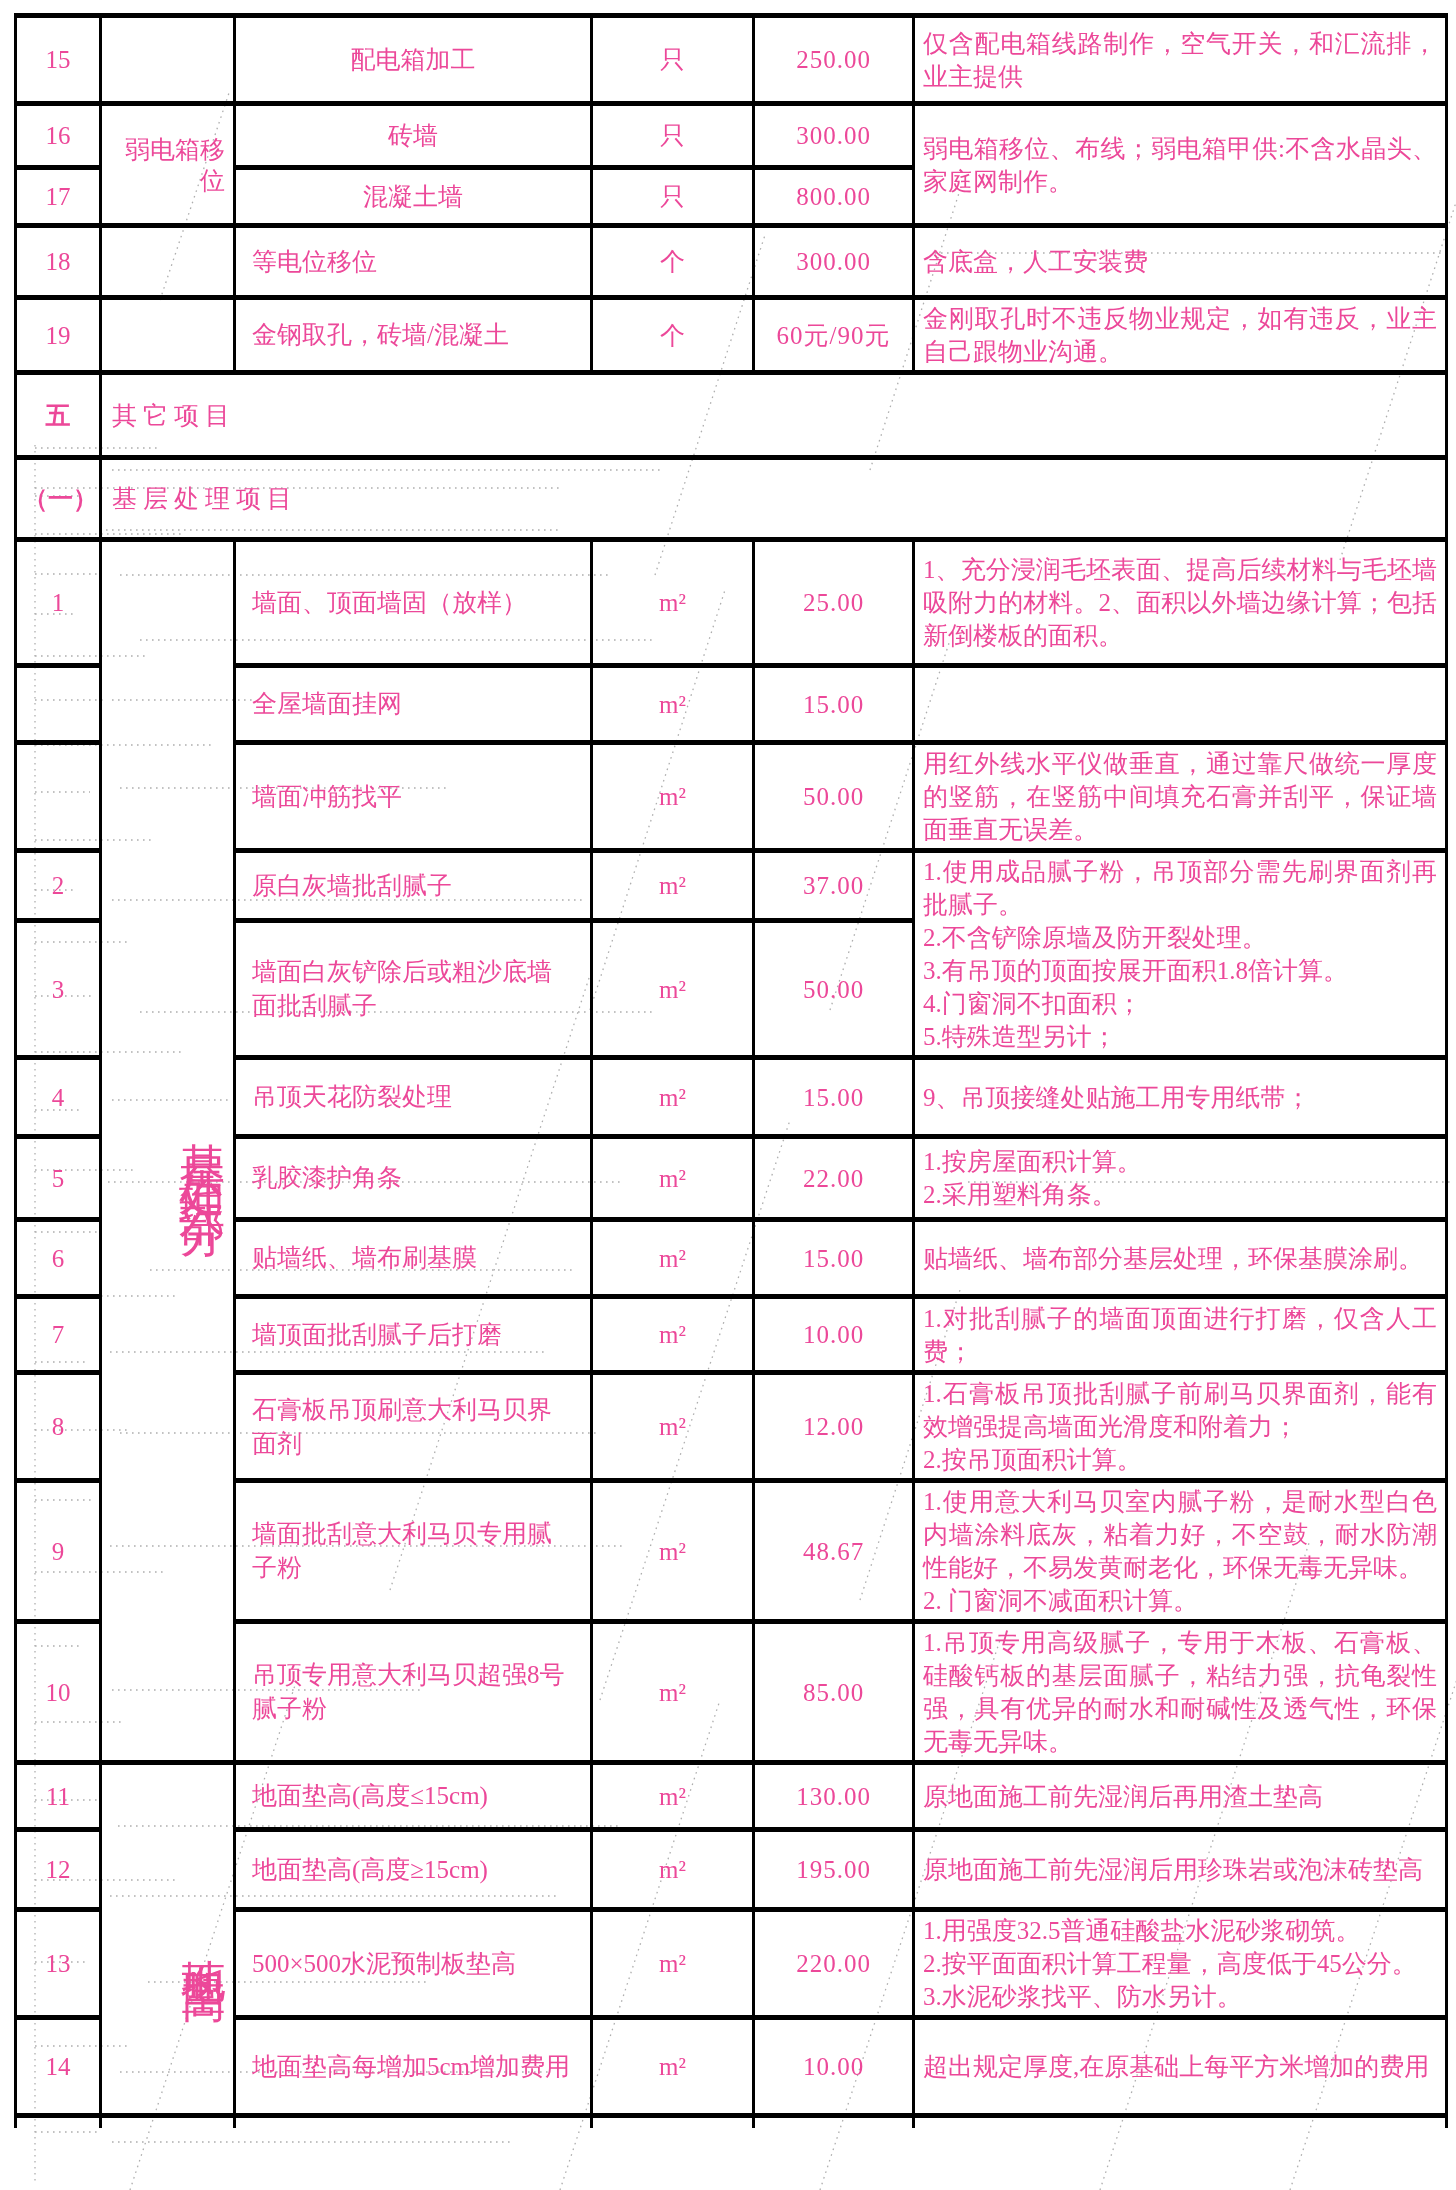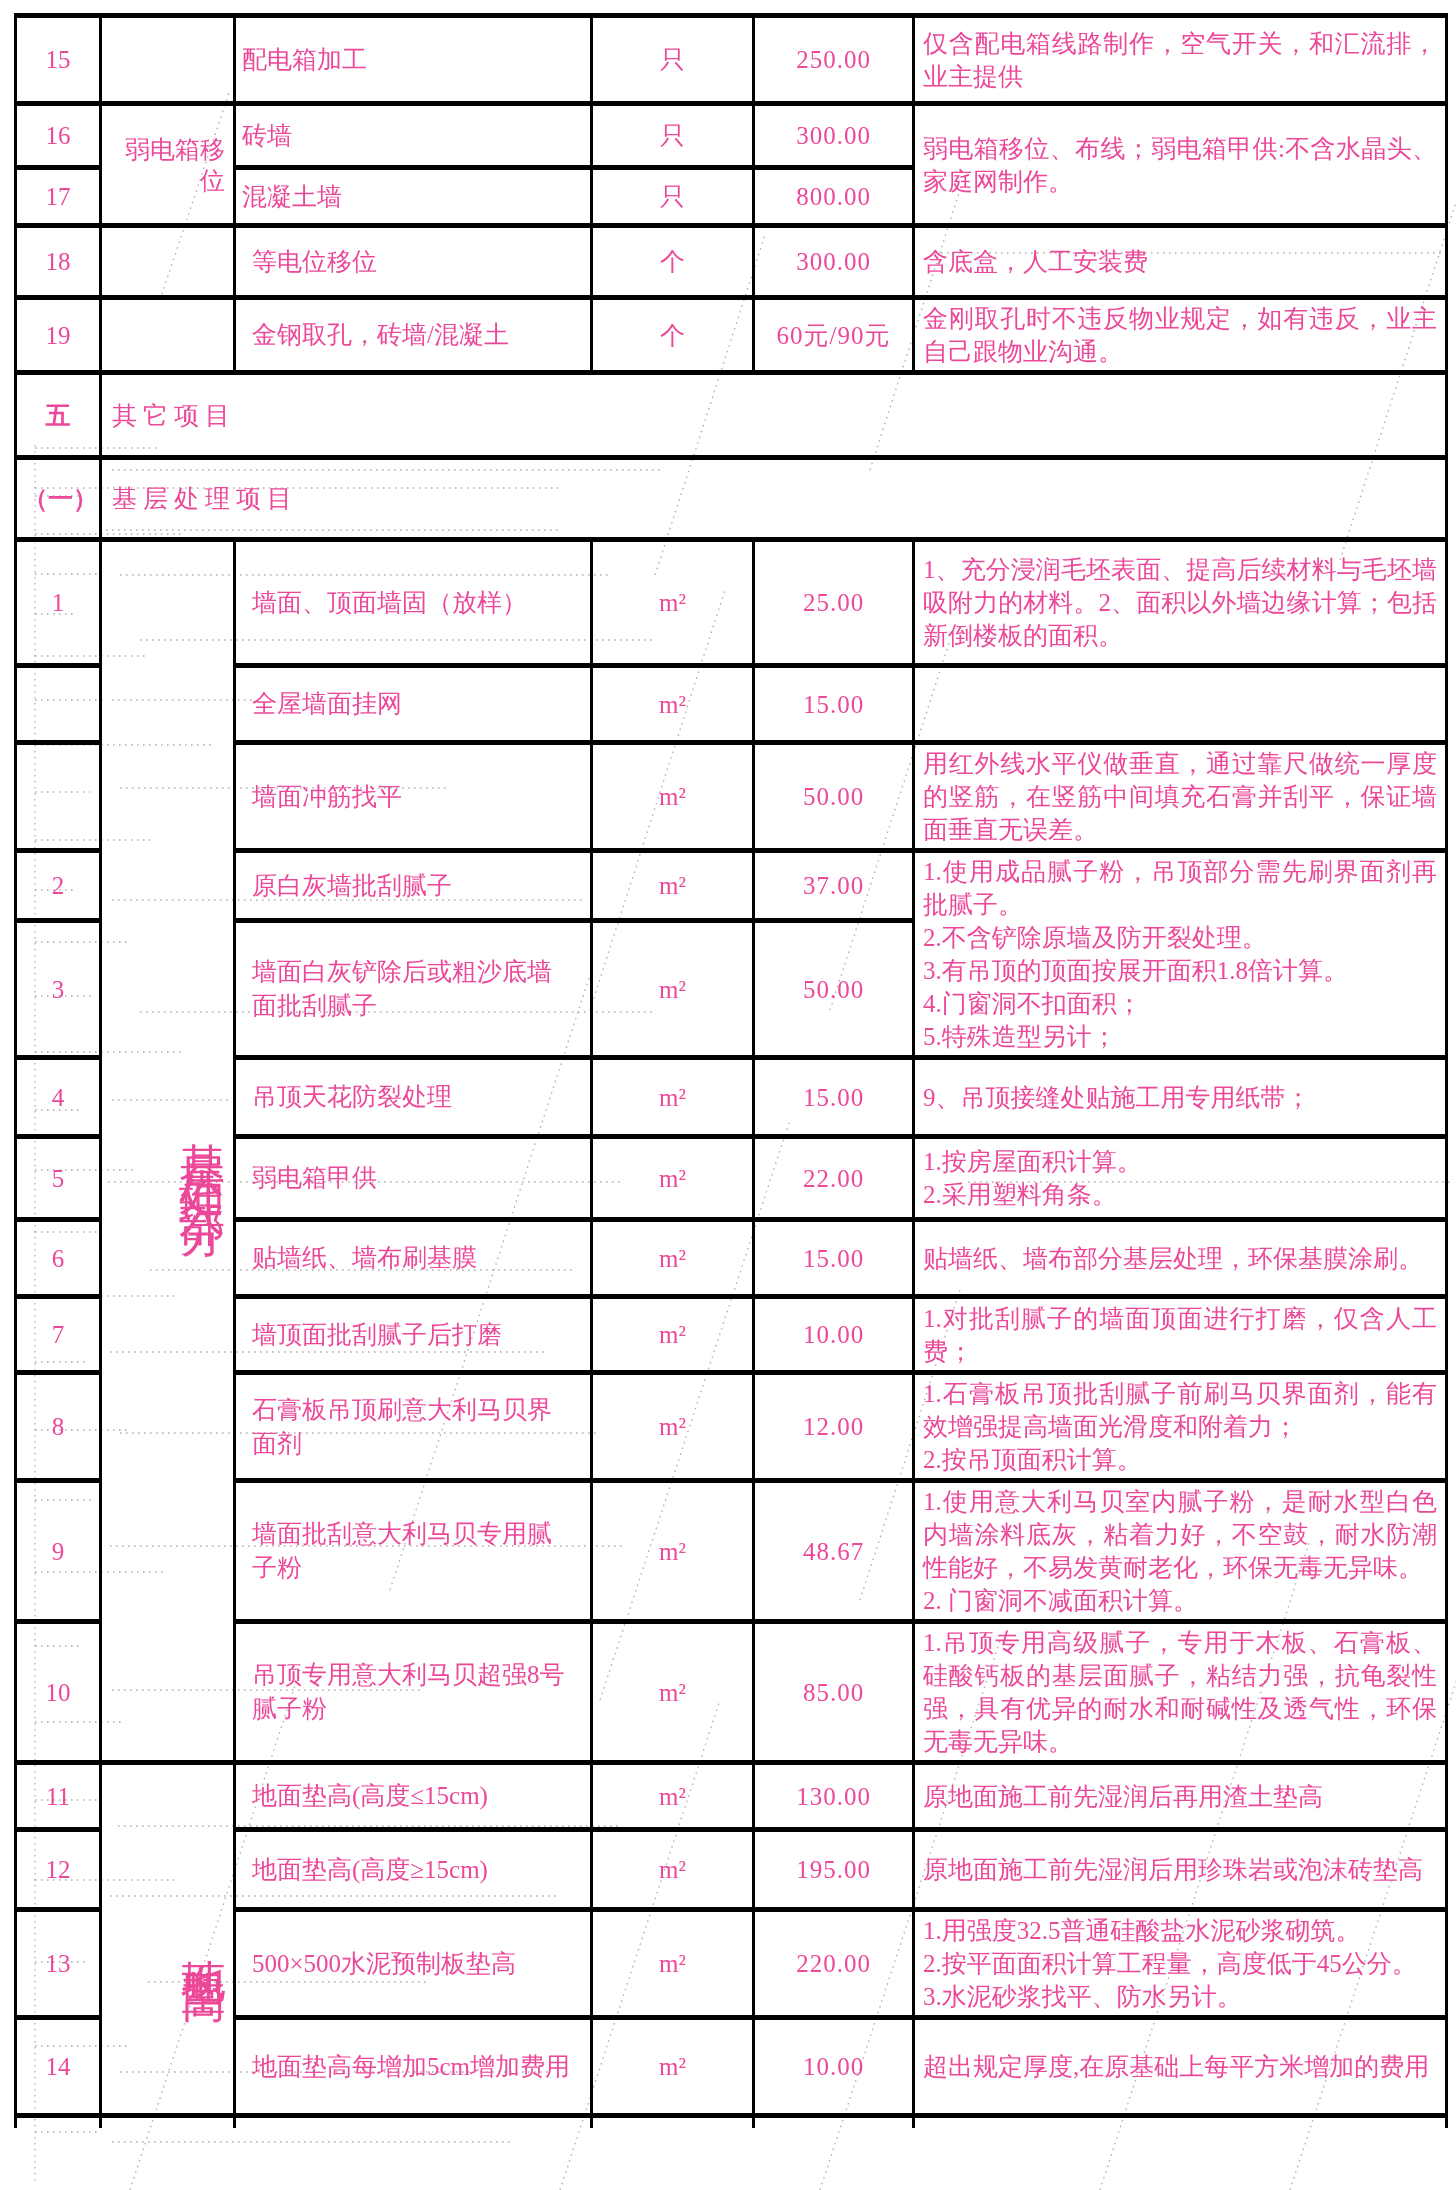--- a/index.html
+++ b/index.html
@@ -4,21 +4,21 @@
 <style>
   html,body{margin:0;padding:0;background:#fff;}
   .page{position:relative;width:1456px;height:2190px;background:#fff;overflow:hidden;
         font-family:"Liberation Serif","DejaVu Serif",serif;color:#ec4899;}
   .wm{position:absolute;left:0;top:0;pointer-events:none;}
   table.price{position:absolute;left:14px;top:13px;width:1431px;border-collapse:collapse;table-layout:fixed;background:transparent;}
   td{border:3px solid #000;border-top-width:5px;border-bottom-width:5px;
      padding:0 6px;vertical-align:middle;font-size:25px;line-height:33px;overflow:hidden;background:transparent;}
   td.c-num{text-align:center;padding:0 2px;}
   td.c-cat{text-align:right;padding:0 8px;line-height:31px;}
-  td.c-item-c{text-align:left;}
+  td.c-item-c{text-align:center;}
   td.c-item{text-align:left;padding:0 16px;line-height:34px;}
   td.c-unit{text-align:center;}
   td.c-price{text-align:center;letter-spacing:1px;}
   td.c-note{text-align:justify;padding:2px 8px;white-space:pre-line;line-height:33px;font-family:Liberation Serif, serif;}
   td.c-sec-num{text-align:center;font-weight:bold;}
   td.c-sec-title{text-align:left;font-weight:normal;letter-spacing:6px;padding:0 10px;}
   .vert{display:inline-block;writing-mode:vertical-rl;text-orientation:upright;
         font-size:46px;letter-spacing:14px;line-height:1;}
   .vert-sm{display:inline-block;writing-mode:vertical-rl;text-orientation:upright;
         font-size:44px;letter-spacing:6px;line-height:1;}
@@ -161,21 +161,21 @@
     <tr style="height:79px">
       <td class="c-num">4</td>
       <td class="c-item">吊顶天花防裂处理</td>
       <td class="c-unit">m²</td>
       <td class="c-price">15.00</td>
       <td class="c-note">9、吊顶接缝处贴施工用专用纸带；</td>
     </tr>
 
     <tr style="height:83px">
       <td class="c-num">5</td>
-      <td class="c-item">弱电箱甲供</td>
+      <td class="c-item">乳胶漆护角条</td>
       <td class="c-unit">m²</td>
       <td class="c-price">22.00</td>
       <td class="c-note">1.按房屋面积计算。
 2.采用塑料角条。</td>
     </tr>
 
     <tr style="height:77px">
       <td class="c-num">6</td>
       <td class="c-item">贴墙纸、墙布刷基膜</td>
       <td class="c-unit">m²</td>

